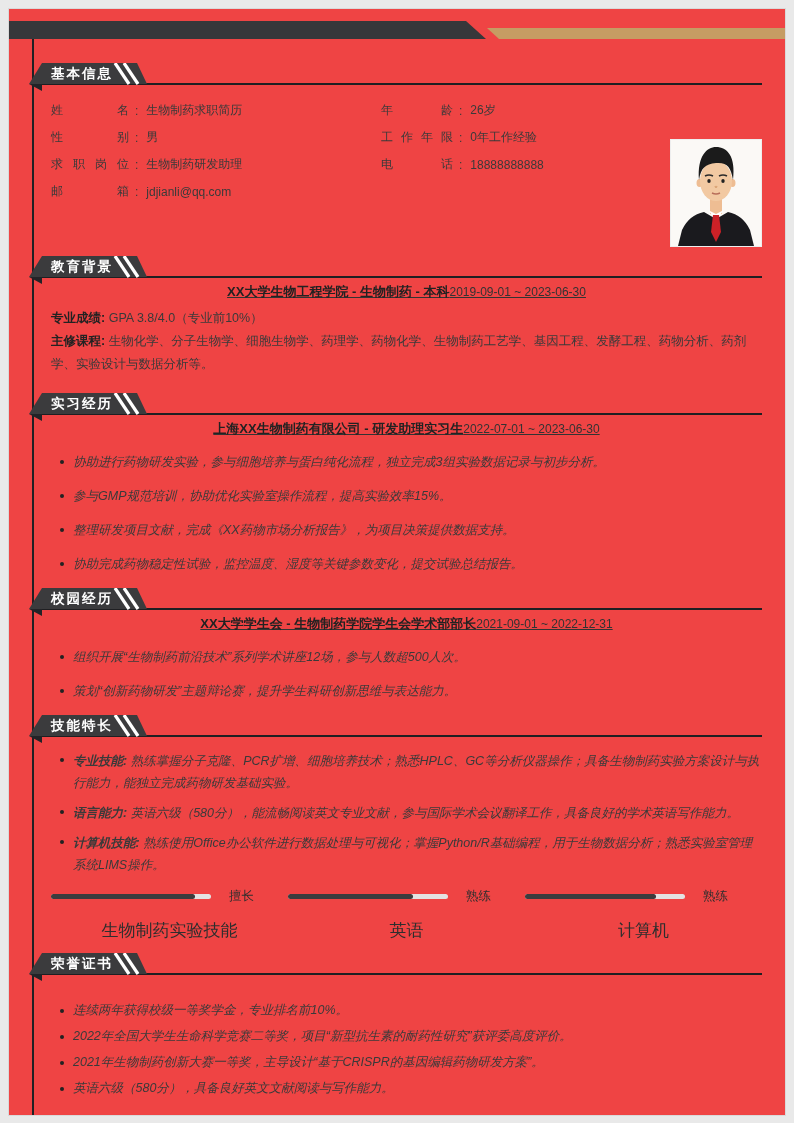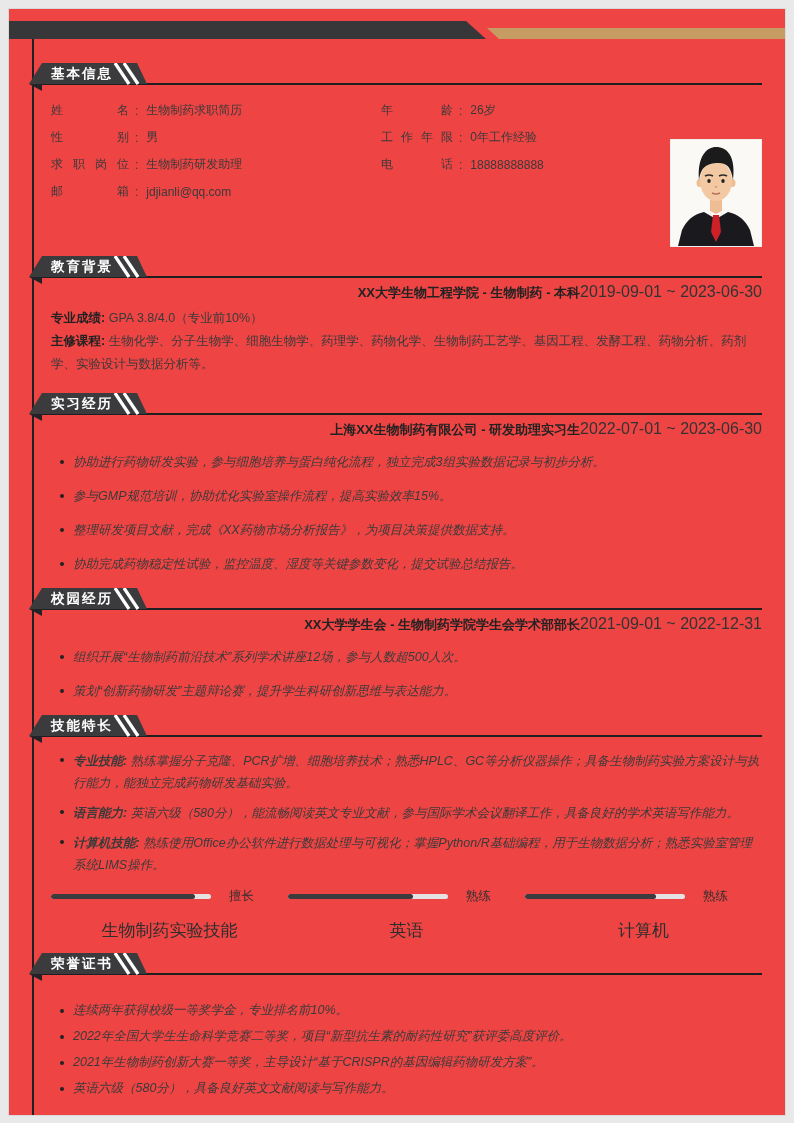--- a/index.html
+++ b/index.html
@@ -33,23 +33,23 @@
   .col-right { width:250px; }
   .info-row { display:flex; height:27px; align-items:center; font-size:12px; color:#3a3a3a; }
   .f-label { display:inline-block; width:78px; text-align:justify; text-align-last:justify; color:#3a3a3a; }
   .col-right .f-label { width:72px; }
   .f-colon { margin:0 8px 0 6px; }
   .photo { position:absolute; right:23px; top:76px; width:92px; height:108px; background:#faf8f5;
            border:1px solid #eee; overflow:hidden; }
 
   
   .sec-body { padding:6px 23px 0 42px; font-size:12.5px; }
-  .entry-head { display:flex; justify-content:flex-end; align-items:baseline; height:24px; }
+  .entry-head { display:flex; justify-content:center; align-items:baseline; height:24px;text-decoration:underline; }
   .entry-title { font-weight:bold; font-size:13px; color:#222; }
-  .entry-date { font-size:16px; color:#333; white-space:nowrap; }
+  .entry-date { font-size:12px; color:#333; white-space:nowrap; }
   .kv-line { line-height:23px; color:#3a3a3a; }
   .kv-line b { color:#222; }
 
   ul.blist { list-style:none; margin:8px 0 0 0; padding:0;font-style:italic; }
   ul.blist li { position:relative; padding-left:22px; line-height:20px; margin-bottom:14px; color:#3a3a3a; }
   ul.blist li::before { content:""; position:absolute; left:9px; top:8px; width:4px; height:4px;
                         border-radius:50%; background:#222; }
   ul.blist.tight li { line-height:19px; margin-bottom:7px; }
   ul.blist.wrapa li { line-height:22px; margin-bottom:8px; }
 

